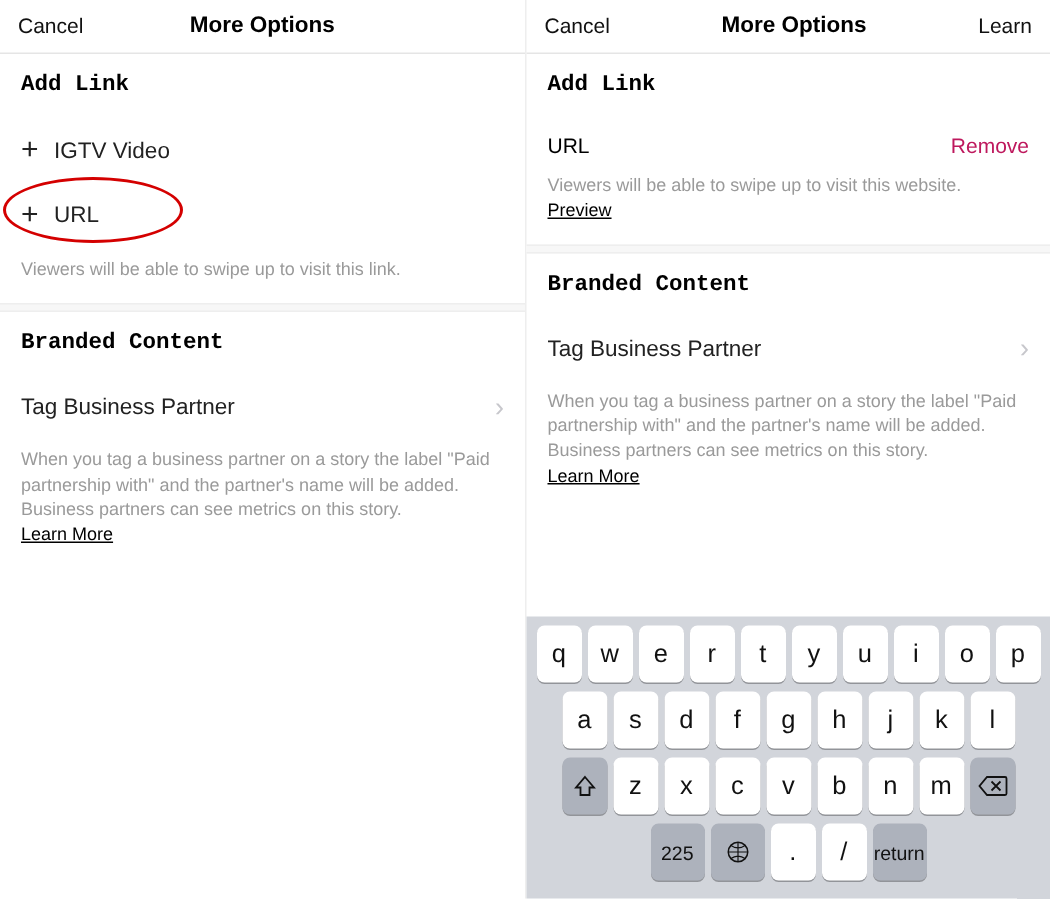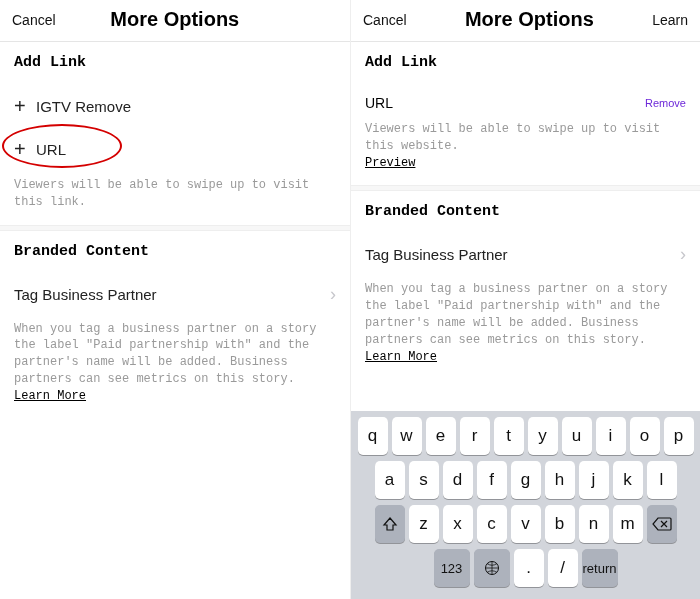--- a/index.html
+++ b/index.html
@@ -18,21 +18,21 @@
   .panel + .panel { border-left: 1px solid #eee; }
 
   .header {
     display: flex;
     align-items: center;
     justify-content: space-between;
     padding: 8px 12px 10px 12px;
     border-bottom: 1px solid #e5e5e5;
   }
   .header .cancel { color: #111; font-size: 14px; }
-  .header .title { font-weight: 600; font-size: 20px; }
+  .header .title { font-weight: 600; font-size: 15px; }
   .header .done { color: #111; font-size: 14px; }
   .header .spacer { width: 44px; }
 
   .section { padding: 12px 14px 6px 14px; font-family: Liberation Mono, monospace; }
   .section-title { font-weight: 600; font-size: 15px; margin-bottom: 8px; }
 
   .row {
     display: flex;
     align-items: center;
     padding: 10px 14px;
@@ -42,39 +42,39 @@
   .plus {
     font-size: 20px;
     font-weight: 300;
     width: 22px;
     display: inline-block;
     color: #222;
   }
   .row-label { color: #222; }
   .chevron { color: #c7c7cc; font-size: 18px; margin-left: auto; }
 
-  .hint { color: #9a9a9a; font-size: 12px; line-height: 1.4; padding: 6px 14px 14px 14px; font-family: Liberation Mono, monospace; }
+  .hint { color: #9a9a9a; font-size: 12px; line-height: 1.4; padding: 6px 14px 14px 14px; }
   .link { color: #000; text-decoration: underline; font-size: 12px; }
   .divider { height: 6px; background: #f7f7f7; border-top: 1px solid #eee; border-bottom: 1px solid #eee; }
 
   .oval {
     position: absolute;
     border: 2px solid #d40000;
     border-radius: 50%;
     pointer-events: none;
   }
 
   .url-bar {
     display: flex;
     justify-content: space-between;
     align-items: center;
     padding: 10px 14px 4px 14px;
     font-size: 14px;
   }
-  .remove { color: #6d28d9; font-size: 11px; }
+  .remove { color: #be185d; font-size: 14px; }
 
   .url-input-wrap {
     padding: 6px 14px;
     position: relative;
   }
   .url-input {
     width: 100%;
     background: #f2f2f2;
     border: none;
     padding: 8px 10px;
@@ -128,21 +128,21 @@
       <span class="cancel">Cancel</span>
       <span class="title">More Options</span>
       <span class="spacer"></span>
     </div>
 
     <div class="section">
       <div class="section-title">Add Link</div>
     </div>
     <div class="row">
       <span class="plus">+</span>
-      <span class="row-label">IGTV Remove</span>
+      <span class="row-label">IGTV Video</span>
     </div>
     <div class="row" style="position:relative;">
       <span class="plus">+</span>
       <span class="row-label">URL</span>
       <div class="oval" style="left:2px; top:-4px; width:120px; height:44px;"></div>
     </div>
     <div class="hint">Viewers will be able to swipe up to visit this link.</div>
 
     <div class="divider"></div>
 
@@ -230,21 +230,21 @@
         <div class="key">n</div>
         <div class="key">m</div>
         <div class="key util">
           <svg width="20" height="14" viewBox="0 0 20 14">
               <path d="M6 1 H18 A1 1 0 0 1 19 2 V12 A1 1 0 0 1 18 13 H6 L1 7 Z" fill="none" stroke="#111" stroke-width="1.2"></path>
               <path d="M9 4 L15 10 M15 4 L9 10" stroke="#111" stroke-width="1.2"></path>
             </svg>
         </div>
       </div>
       <div class="krow fn">
-        <div class="key util">123</div>
+        <div class="key util">225</div>
         <div class="key util">
           <svg width="16" height="16" viewBox="0 0 16 16">
               <circle cx="8" cy="8" r="6.5" fill="none" stroke="#111" stroke-width="1"></circle>
               <path d="M1.5 8 H14.5 M8 1.5 V14.5 M3 3.5 Q8 7 13 3.5 M3 12.5 Q8 9 13 12.5" fill="none" stroke="#111" stroke-width="0.8"></path>
             </svg>
         </div>
         <div class="key" style="flex:0 0 30px;">.</div>
         <div class="key" style="flex:0 0 30px;">/</div>
         <div class="key util ret">return</div>
       </div>

